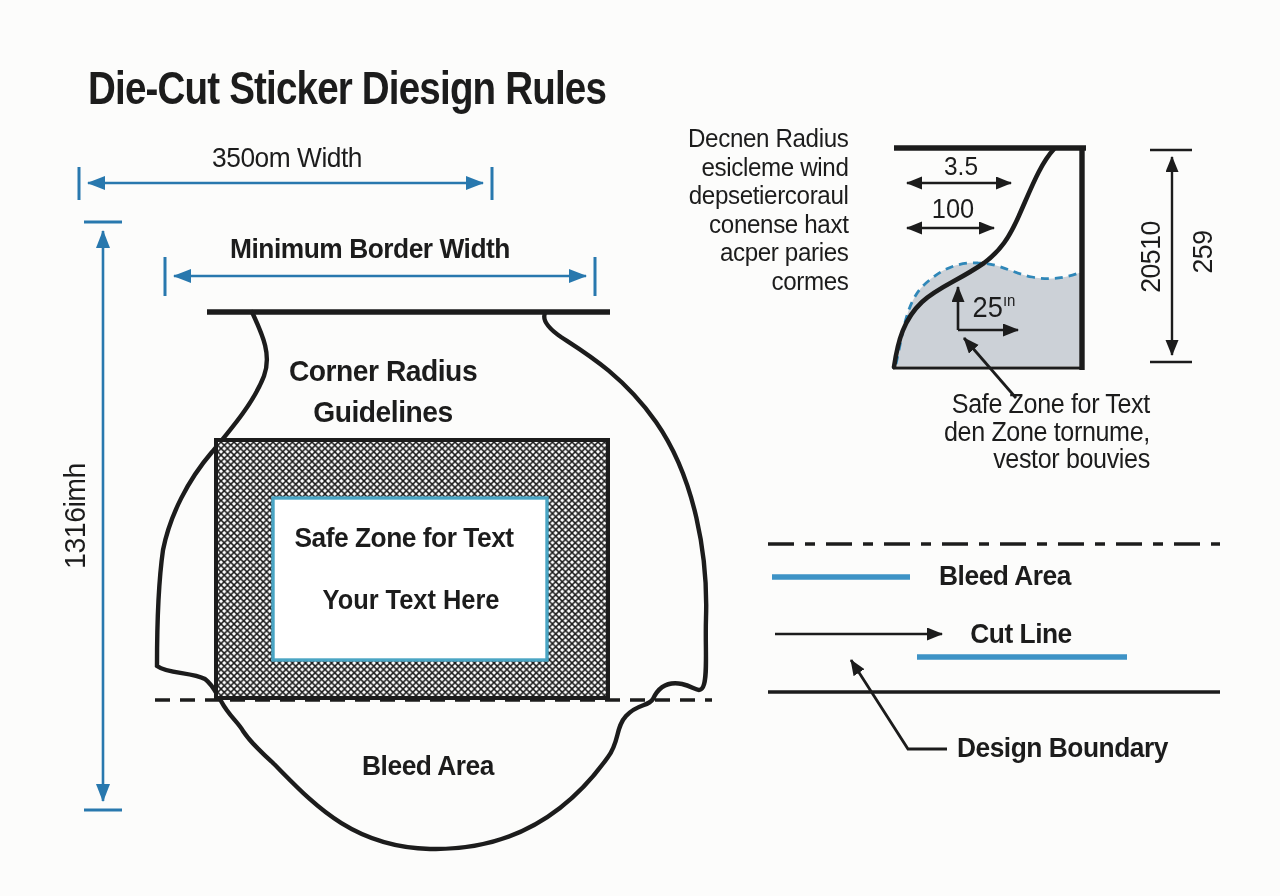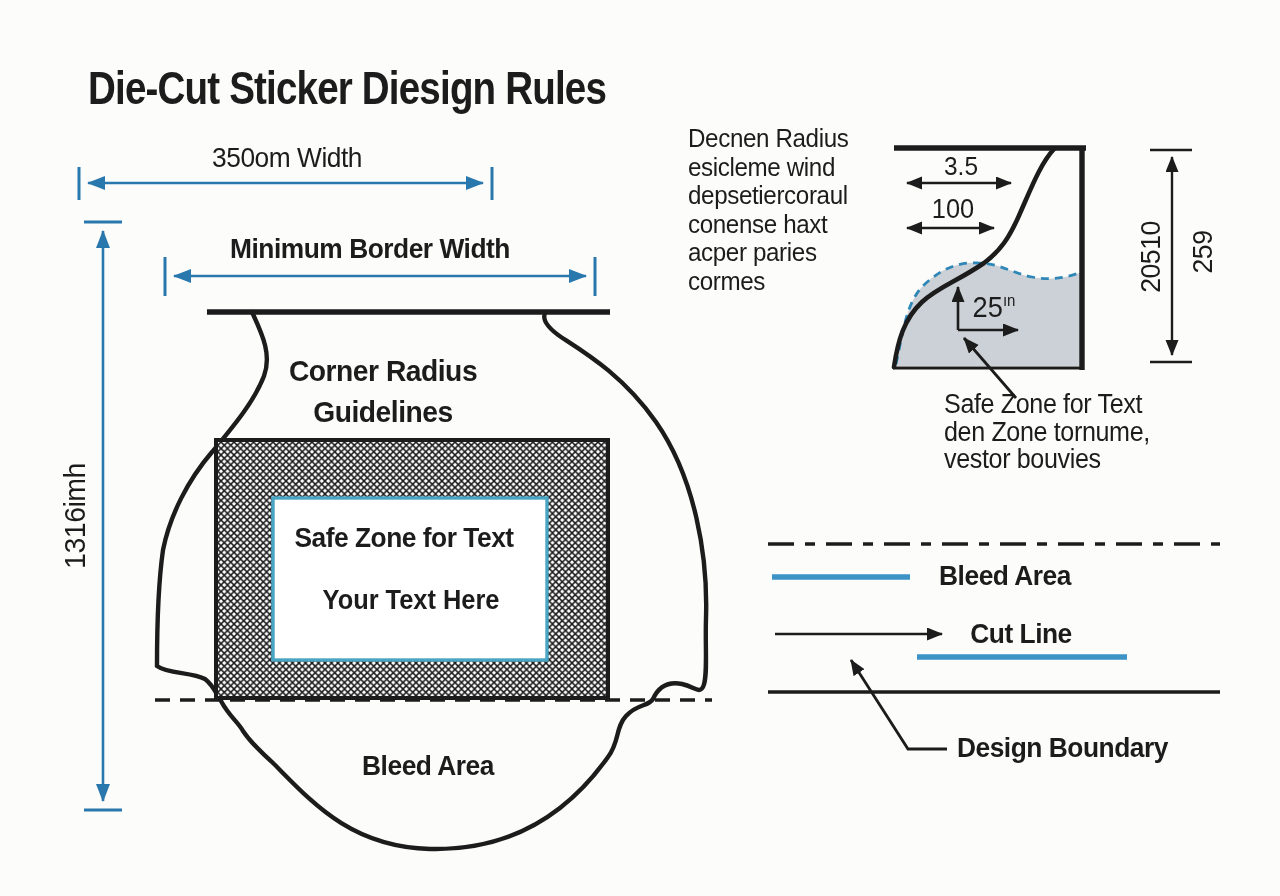--- a/index.html
+++ b/index.html
@@ -2,21 +2,21 @@
 <html><head>
 <meta charset="utf-8">
 <style>
   html,body{margin:0;padding:0;}
   body{
     width:1280px;height:896px;position:relative;overflow:hidden;
     background:#fcfcfb;
     font-family:"Liberation Sans",sans-serif;
     color:#1c1c1c;
   }
-  #stage{position:absolute;left:0;top:0;width:1280px;height:896px;}
+  #stage{position:absolute;left:0;top:0;width:1280px;height:896px;text-align:right;}
   svg.layer{position:absolute;left:0;top:0;}
   .lbl{position:absolute;white-space:nowrap;color:#1c1c1c;line-height:1;}
   .c{transform:translate(-50%,-50%) scaleX(.94);}
   .cl{transform:translate(0,-50%) scaleX(.94);transform-origin:left center;}
   .rot{transform:translate(-50%,-50%) rotate(-90deg) scaleX(.95);}
   .bold{font-weight:bold;}
   .t-title{
     left:88px;top:64px;font-size:47px;font-weight:bold;letter-spacing:-1px;
     transform:scaleX(.82);transform-origin:left top;
   }

